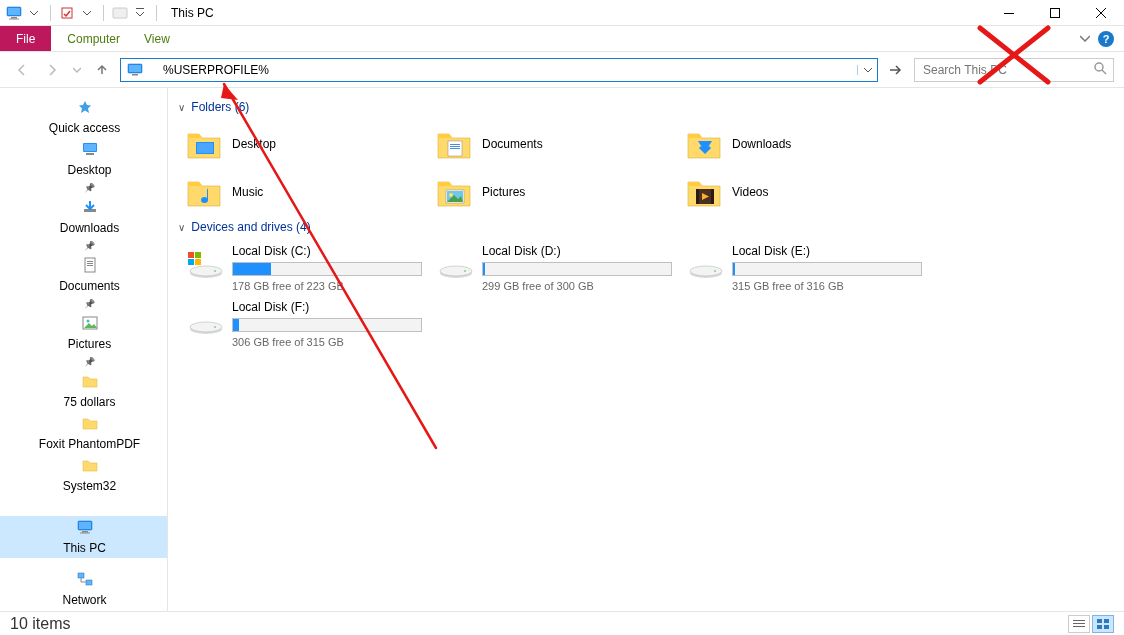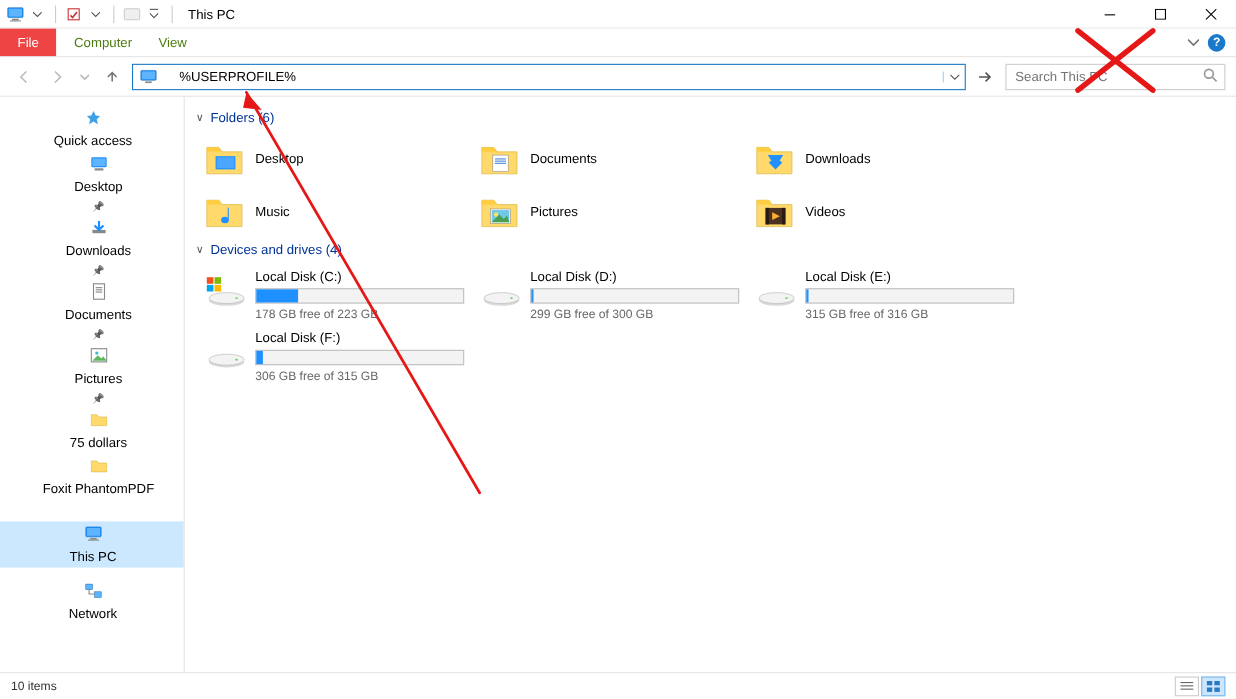--- a/index.html
+++ b/index.html
@@ -8,21 +8,21 @@
   .titlebar { height:26px; background:#fff; border-bottom:1px solid #e5e5e5; display:flex; align-items:center; }
   .titlebar .qat { display:flex; align-items:center; padding:0 6px; gap:4px;}
   .titlebar .qat .icon { width:16px; height:16px; display:flex; align-items:center; justify-content:center;}
   .titlebar .sep { border-left:1px solid #ccc; height:16px; margin:0 4px;}
   .titlebar .title { padding-left:4px; }
   .winctrls { margin-left:auto; display:flex;}
   .winctrls .wc { width:46px; height:26px; display:flex; align-items:center; justify-content:center; }
   
   .ribbon { height:26px; background:#fff; display:flex; align-items:stretch; border-bottom:1px solid #e5e5e5;}
   .ribbon .tab { padding:0 12px; display:flex; align-items:center; color:#4d7c0f;}
-  .ribbon .tab.file { background:#ef4444; color:#fff; padding:0 16px; margin-right:4px;}
+  .ribbon .tab.file { background:#be185d; color:#fff; padding:0 16px; margin-right:4px;}
   .ribbon .rightico { margin-left:auto; display:flex; align-items:center; padding-right:10px; gap:8px;}
   .helpicon{width:16px;height:16px;background:#1979ca;border-radius:50%;color:#fff;display:flex;align-items:center;justify-content:center;font-size:11px;font-weight:bold;}
   
   .navrow { height:36px; display:flex; align-items:center; padding:0 10px; gap:6px; border-bottom:1px solid #e5e5e5;}
   .navbtn { width:24px; height:24px; display:flex; align-items:center; justify-content:center; color:#888;}
   .addrbox { flex:1; height:24px; border:1px solid #1979ca; display:flex; align-items:center;gap:12px;}
   .addrbox .pcico { width:18px; height:14px; margin:0 6px;}
   .addrbox input { flex:1; border:none; outline:none; font-size:12px; padding:0;}
   .addrbox .dd { width:20px; display:flex; align-items:center; justify-content:center; color:#555; border-left:1px solid #aaccee;}
   .gobtn{width:24px;height:24px;display:flex;align-items:center;justify-content:center;color:#555;}
@@ -46,21 +46,21 @@
   .folderitem{width:250px;height:48px;display:flex;align-items:center;gap:8px;padding:2px 6px;}
   .foldericon{width:40px;height:40px;display:flex;align-items:center;justify-content:center;}
   .drives{}
   .driveitem{display:inline-flex;vertical-align:top;width:250px;padding:4px 6px;gap:8px;align-items:flex-start;}
   .driveico{width:40px;height:38px;display:flex;align-items:center;justify-content:center;}
   .driveinfo{flex:1;}
   .drivebar{height:14px;border:1px solid #bfbfbf;background:#f3f3f3;margin:4px 0;position:relative;width:190px;}
   .drivebar .fill{position:absolute;left:0;top:0;bottom:0;background:#1e90ff;}
   .drivefree{color:#666;font-size:11px;}
   
-  .status{height:24px;border-top:1px solid #e5e5e5;display:flex;align-items:center;padding:0 10px;font-size:11px;color:#333;}
+  .status{height:24px;border-top:1px solid #e5e5e5;display:flex;align-items:center;padding:0 10px;font-size:16px;color:#333;}
   .status .viewbtns{margin-left:auto;display:flex;gap:2px;}
   .status .viewbtn{width:22px;height:18px;border:1px solid #ccc;display:flex;align-items:center;justify-content:center;}
   .status .viewbtn.active{background:#cde6ff;border-color:#7ab7e8;}
   
   .annot{position:absolute;left:0;top:0;pointer-events:none;}
 </style>
 </head>
 <body>
 
 <div class="titlebar">
@@ -247,20 +247,28 @@
           </span>
           <span class="lbl">75 dollars</span>
         </div>
         <div class="item">
           <span class="ico">
             <svg width="16" height="14">
               <path d="M1 3 L6 3 L8 5 L15 5 L15 13 L1 13 Z" fill="#ffd96b" stroke="#d9b43b" stroke-width="0.5"></path>
             </svg>
           </span>
           <span class="lbl">Foxit PhantomPDF</span>
+        </div>
+        <div class="item">
+          <span class="ico">
+            <svg width="16" height="14">
+              <path d="M1 3 L6 3 L8 5 L15 5 L15 13 L1 13 Z" fill="#ffd96b" stroke="#d9b43b" stroke-width="0.5"></path>
+            </svg>
+          </span>
+          <span class="lbl">System32</span>
         </div>
       </div>
     <div class="spacer"></div>
     <div class="spacer"></div>
     <div class="item lvl1 sel">
       <span class="ico">
           <svg width="16" height="14">
             <rect x="1" y="1" width="14" height="9" rx="1" fill="#1e90ff" stroke="#156db5" stroke-width="0.5"></rect>
             <rect x="2" y="2" width="12" height="7" fill="#5fb4ff"></rect>
             <rect x="5" y="11" width="6" height="1.5" fill="#888"></rect>

